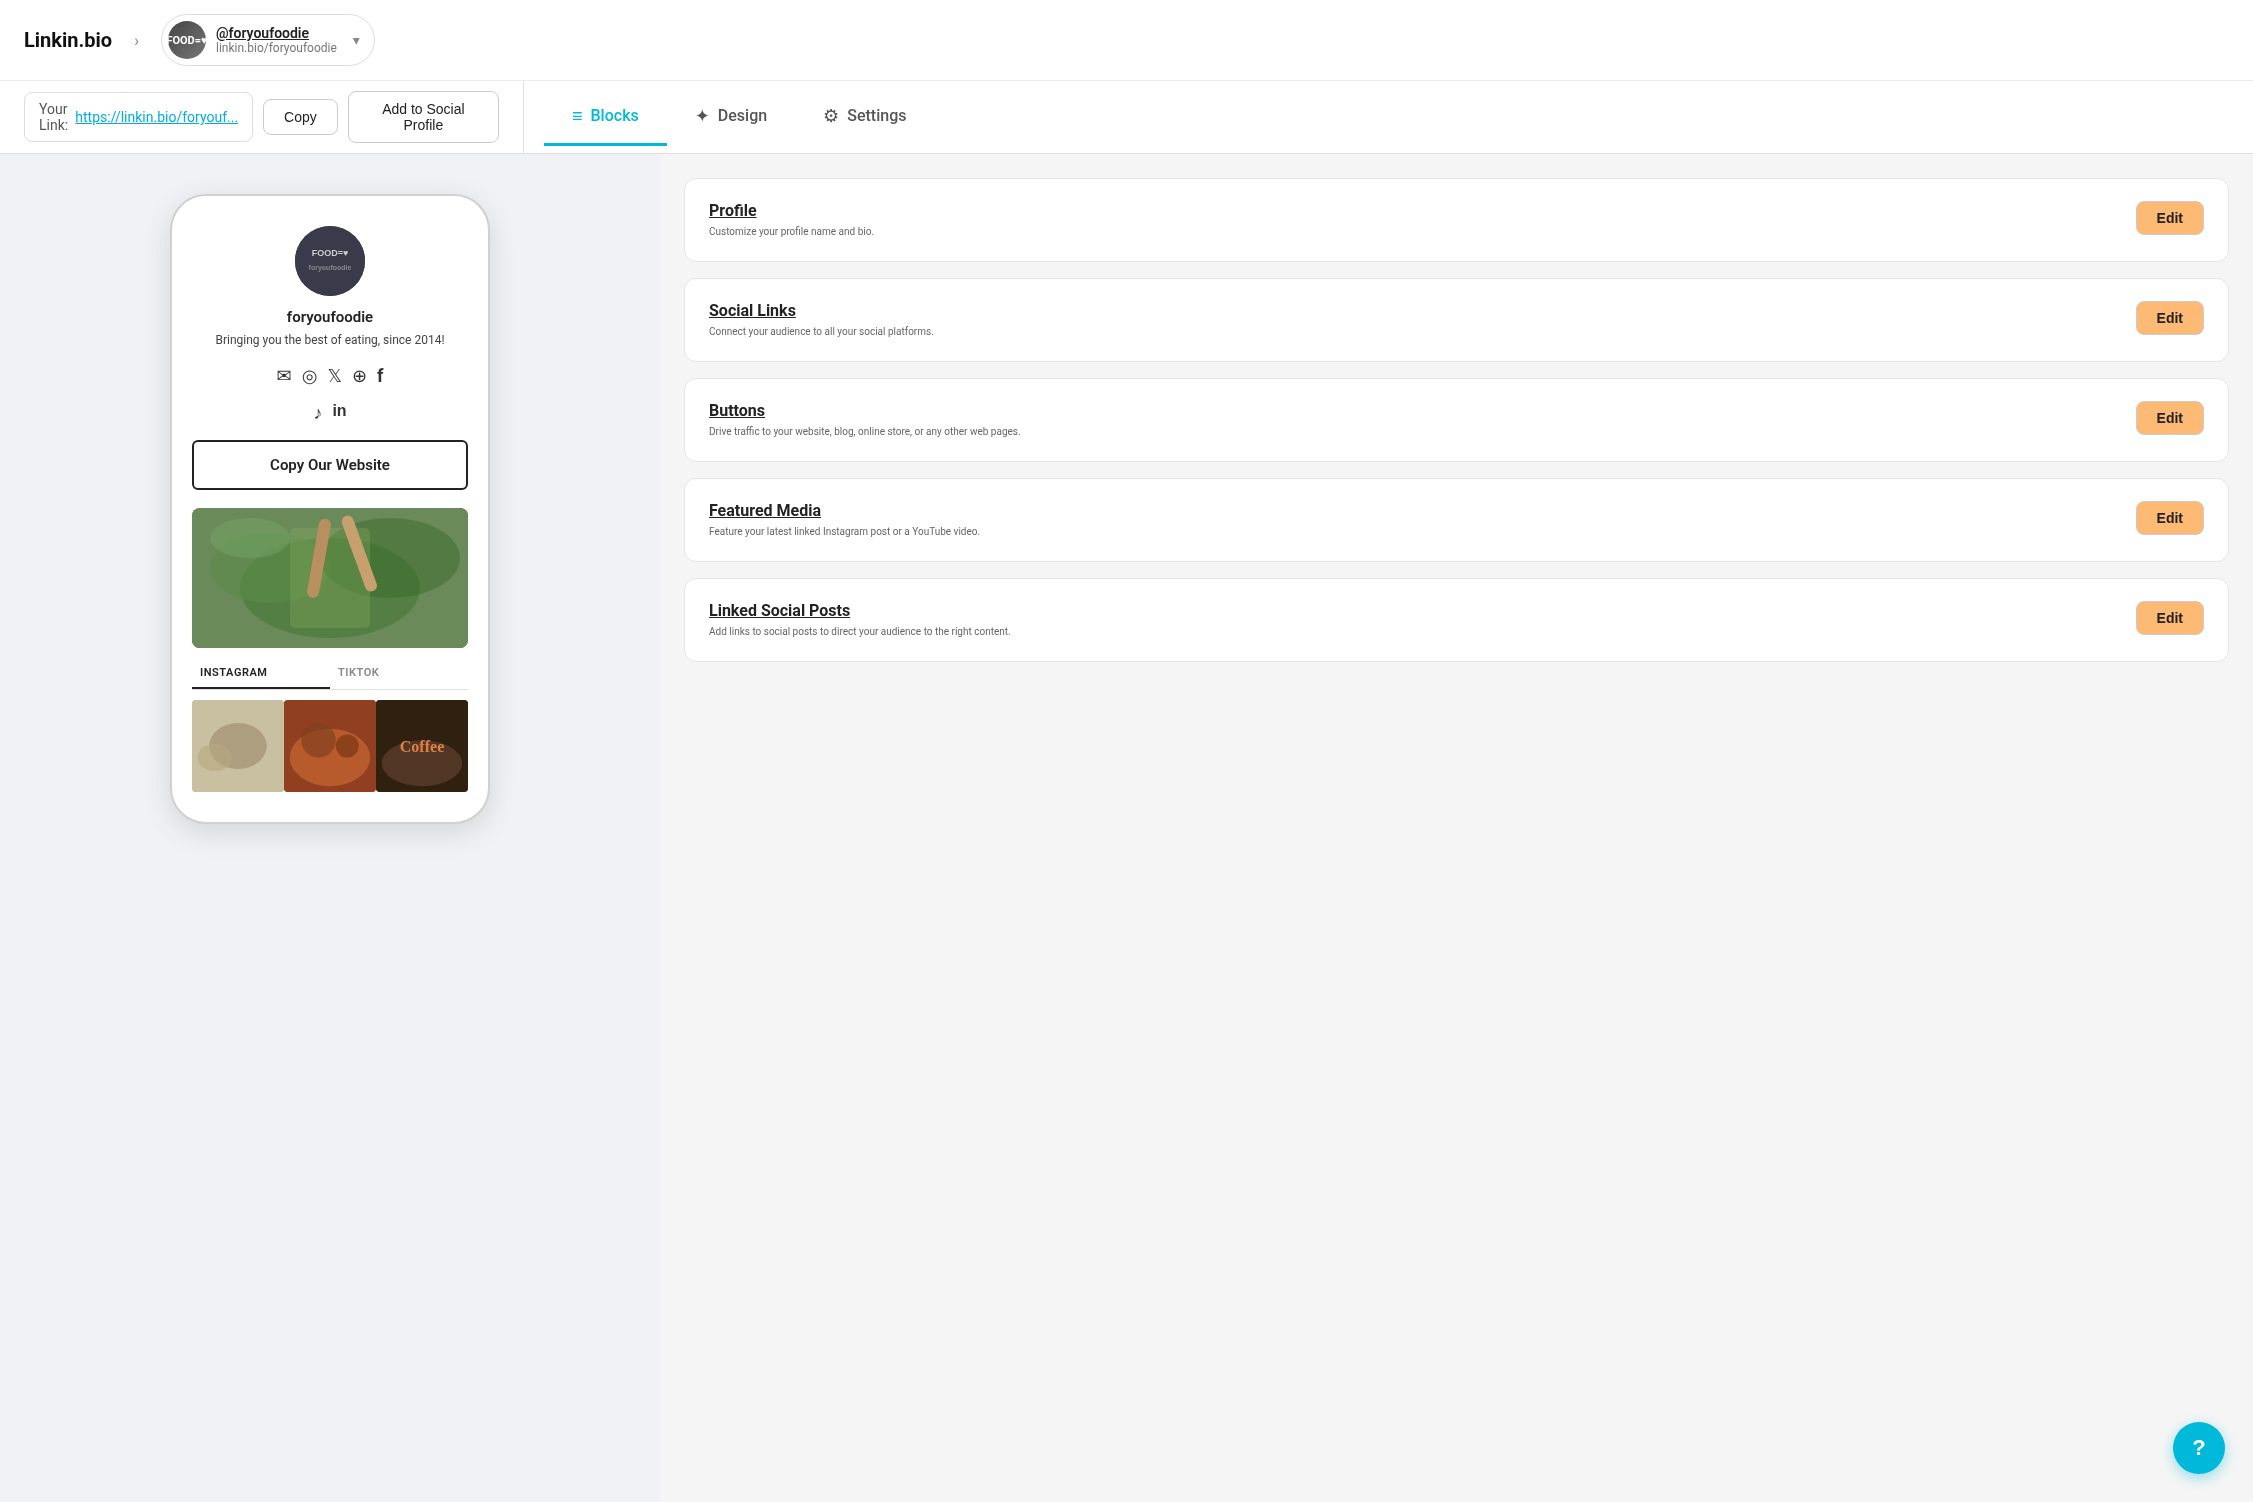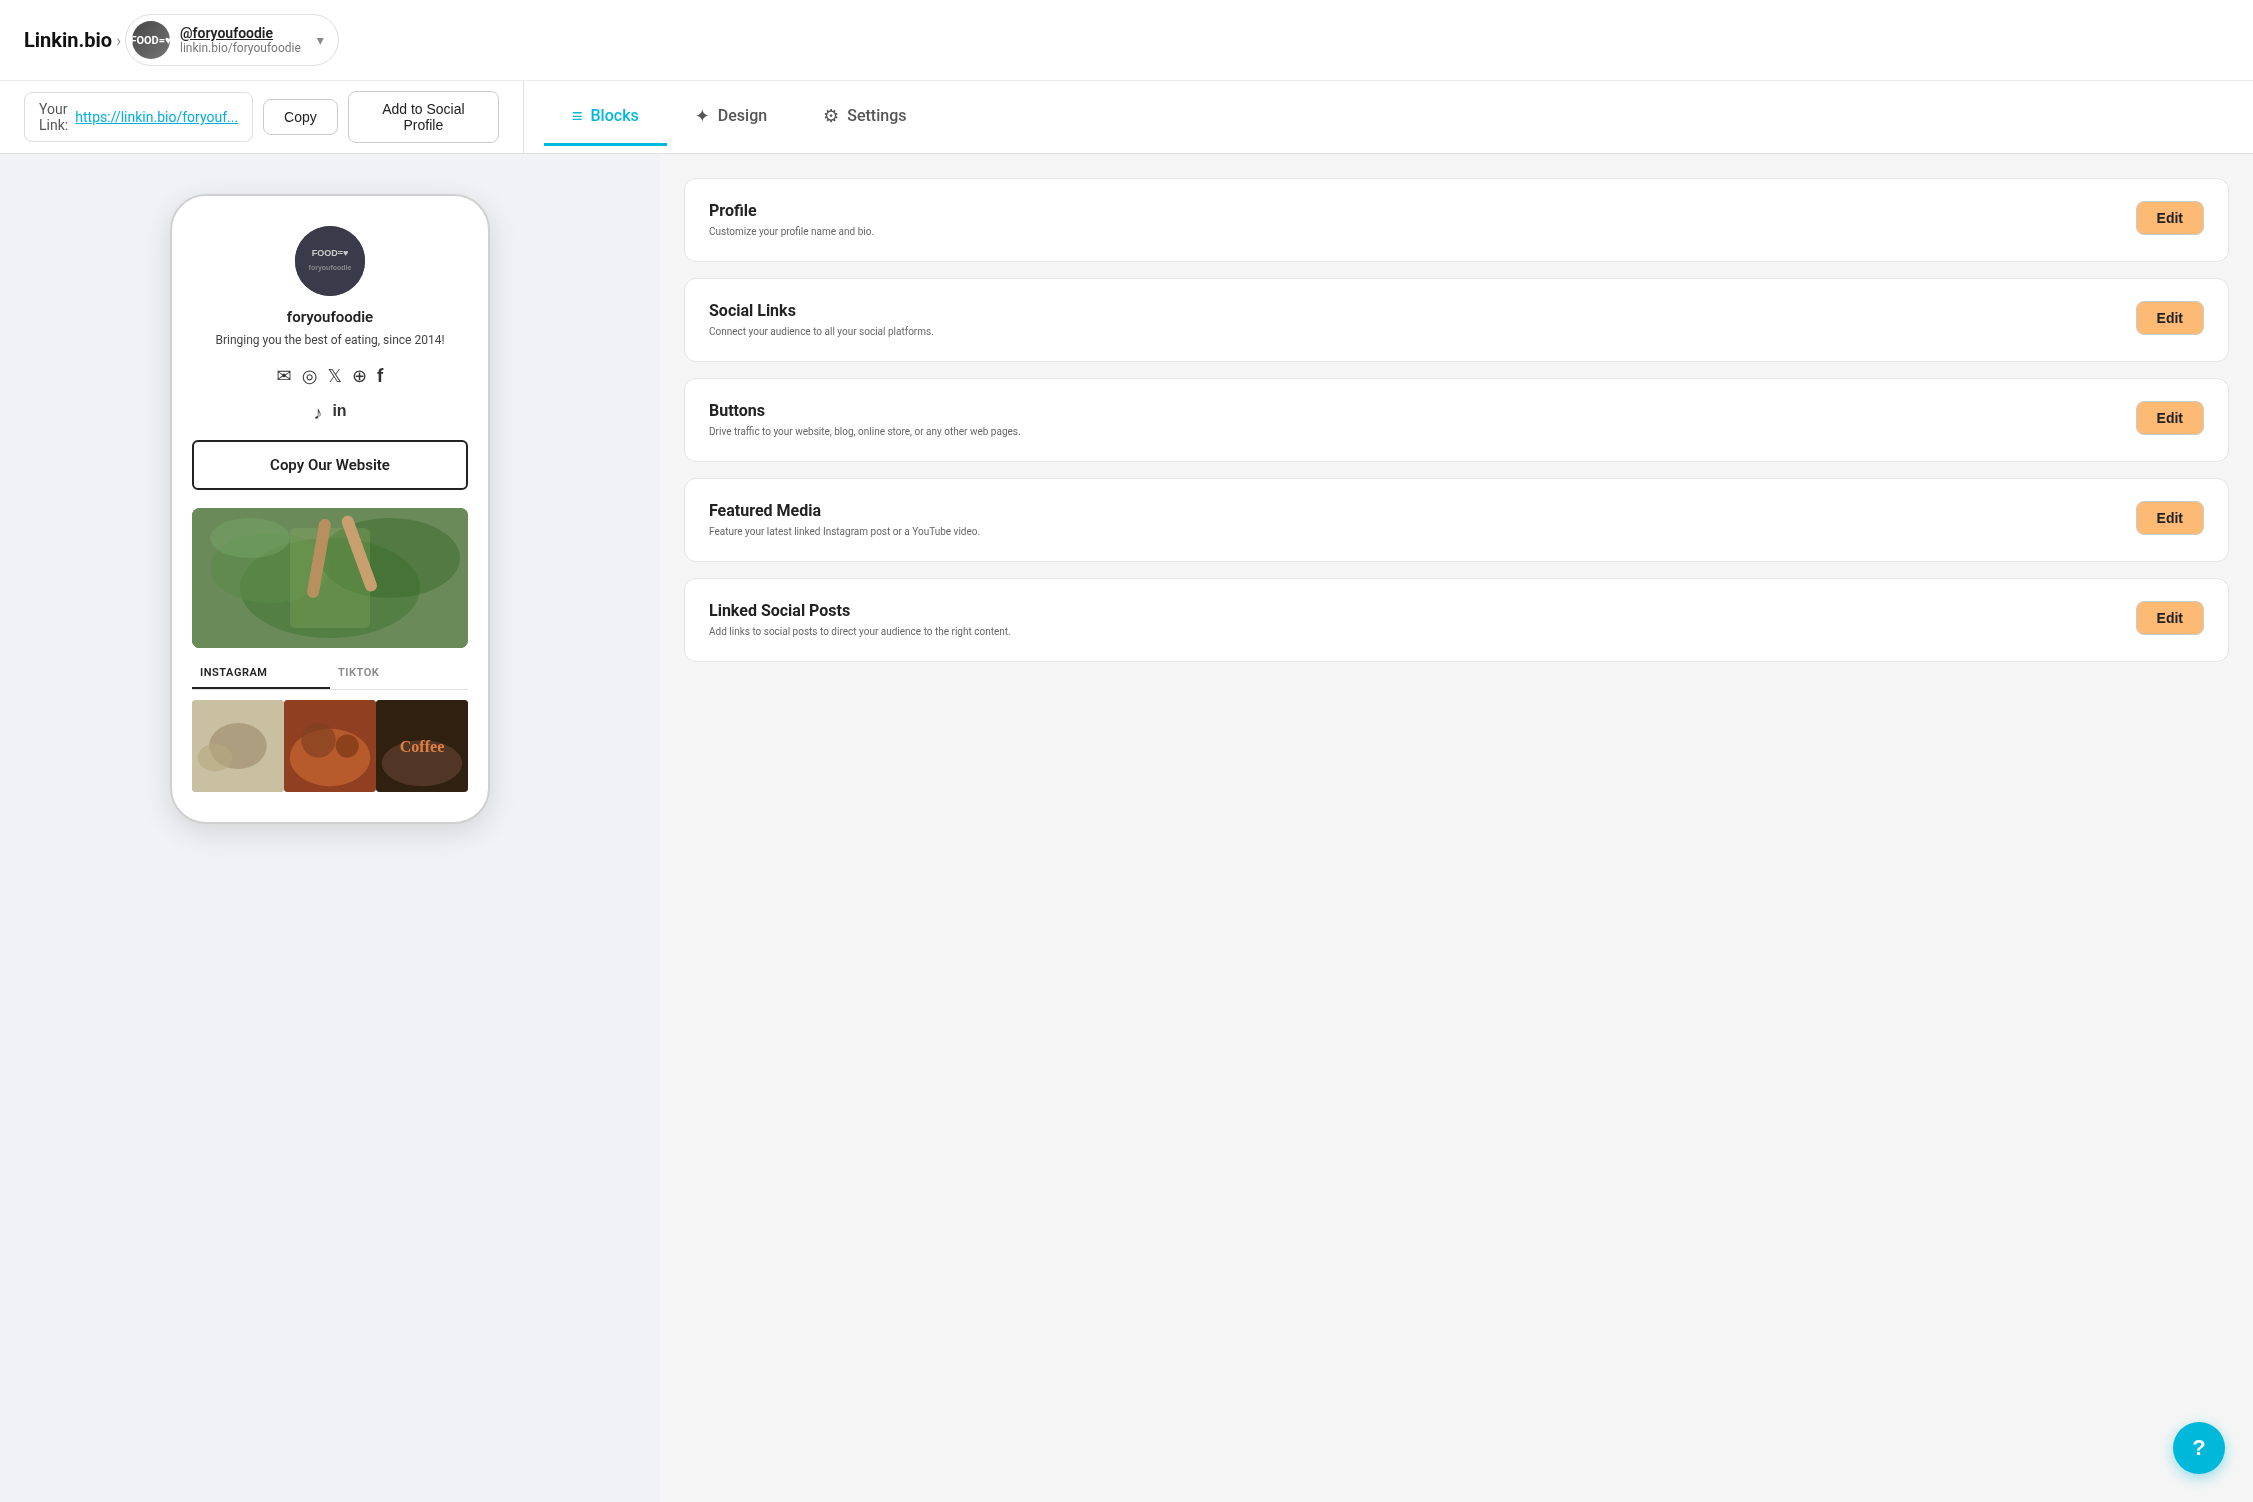--- a/index.html
+++ b/index.html
@@ -247,20 +247,21 @@
       margin-bottom: 16px;
       display: flex;
       align-items: flex-start;
       justify-content: space-between;
     }
     .block-info { flex: 1; }
     .block-title {
       font-size: 16px;
       font-weight: 700;
       margin-bottom: 4px;
+      text-decoration: underline;
     }
     .block-desc {
       font-size: 10px;
       color: #666;
       line-height: 1.5;
     }
     .edit-btn {
       border: 1px solid #ccc;
       background: #fdba74;
       border-radius: 8px;
@@ -297,20 +298,21 @@
     .header-section {
       background: #fff;
     }
 
     .top-row {
       display: flex;
       align-items: center;
       background: #fff;
       padding: 14px 24px;
       border-bottom: 1px solid #ececec;
+      gap: 18px;
     }
 
     .link-and-tabs-row {
       display: flex;
       border-bottom: 1px solid #e0e0e0;
       background: #fff;
     }
 
     .link-section {
       display: flex;

